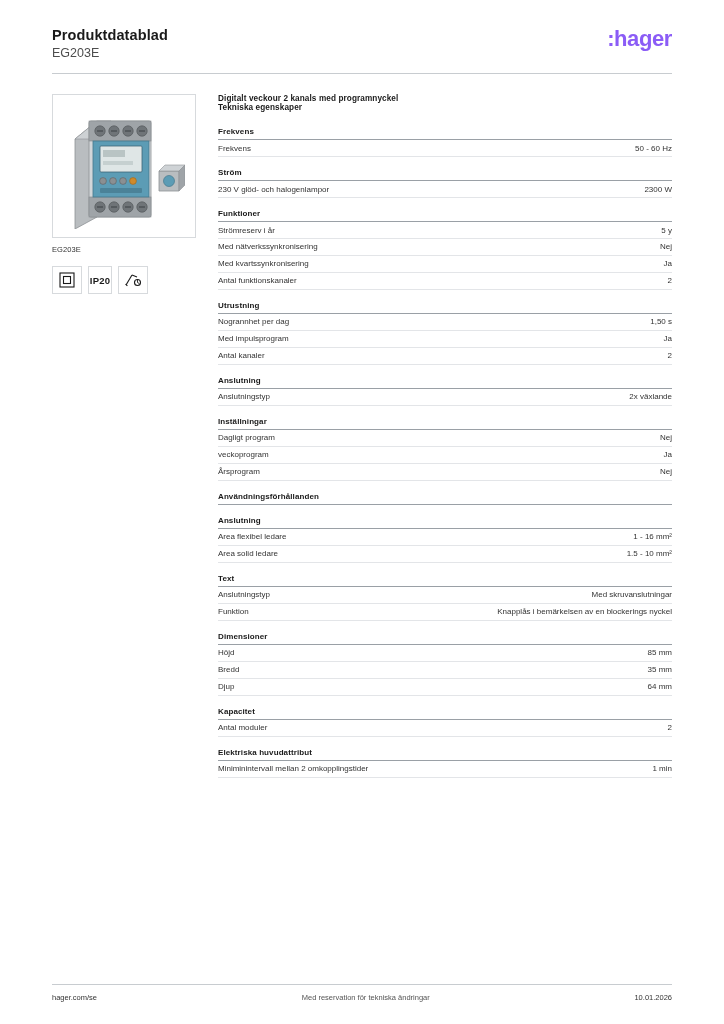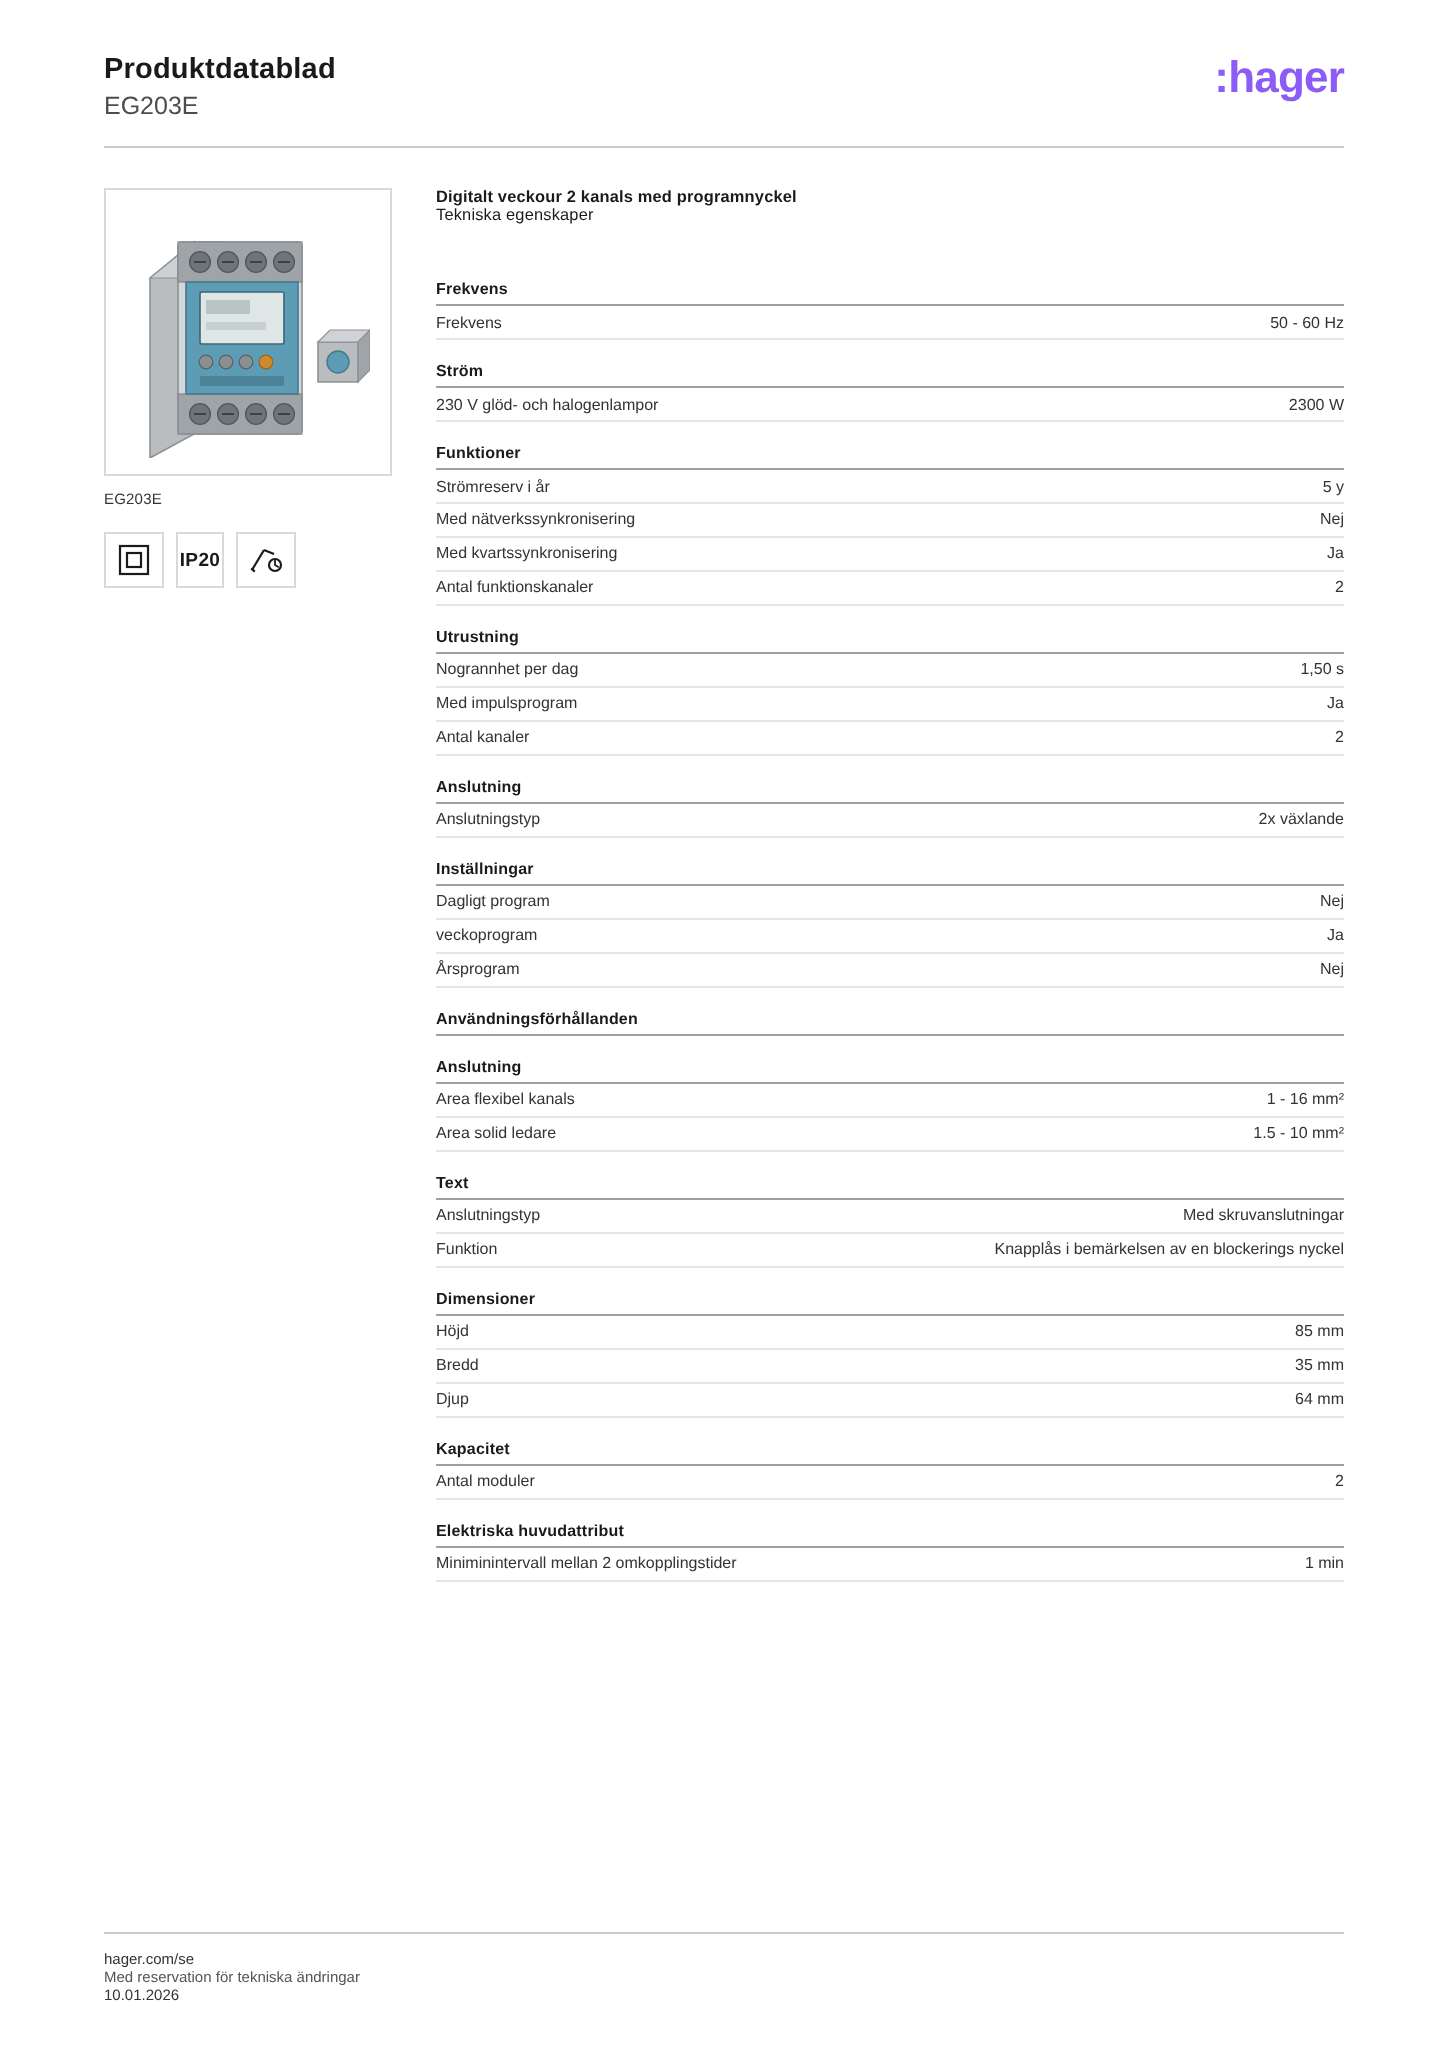--- a/index.html
+++ b/index.html
@@ -101,23 +101,23 @@
 
   
   .lead {
     font-size: 8.2px;
     font-weight: bold;
     color: #1a1a1a;
     letter-spacing: 0.1px;
   }
   .section-head {
     font-size: 8.2px;
-    font-weight: normal;
-    color: #1a1a1a;
-    margin-bottom: 28px;
+    font-weight: bold;
+    color: #1a1a1a;
+    margin-bottom: 15px;
     letter-spacing: 0.1px;
   }
   .group { margin-bottom: 11px; }
   .group-title {
     font-size: 8px;
     font-weight: bold;
     color: #1a1a1a;
     padding-bottom: 3px;
     border-bottom: 1px solid #9aa0a6;
     letter-spacing: 0.1px;
@@ -140,21 +140,20 @@
     position: absolute;
     left: 52px;
     right: 52px;
     bottom: 22px;
     border-top: 1px solid #c8ccd0;
     padding-top: 8px;
     display: flex;
     justify-content: space-between;
     font-size: 7.5px;
     color: #333333;
-    flex-direction: column;
   }
   .footer .mid { color: #555; }
   .footer .right { font-weight: normal; }
 
   
   .dev { position: absolute; left: 14px; top: 14px; }
 </style>
 </head>
 <body>
 
@@ -315,21 +314,21 @@
               <div class="k">Årsprogram</div>
               <div class="v">Nej</div>
             </div>
           </div>
           <div class="group">
             <div class="group-title">Användningsförhållanden</div>
           </div>
           <div class="group">
             <div class="group-title">Anslutning</div>
             <div class="row">
-              <div class="k">Area flexibel kanals</div>
+              <div class="k">Area flexibel ledare</div>
               <div class="v">1 - 16 mm²</div>
             </div>
             <div class="row">
               <div class="k">Area solid ledare</div>
               <div class="v">1.5 - 10 mm²</div>
             </div>
           </div>
           <div class="group">
             <div class="group-title">Text</div>
             <div class="row">

